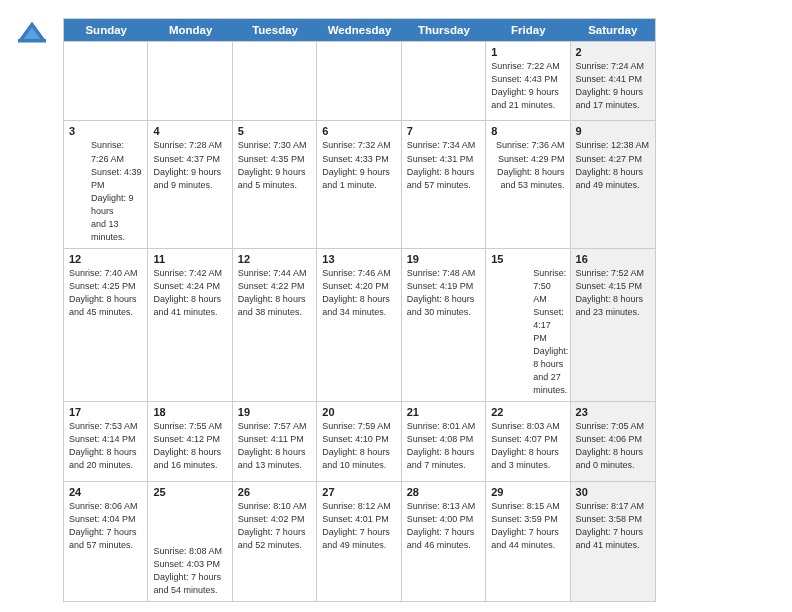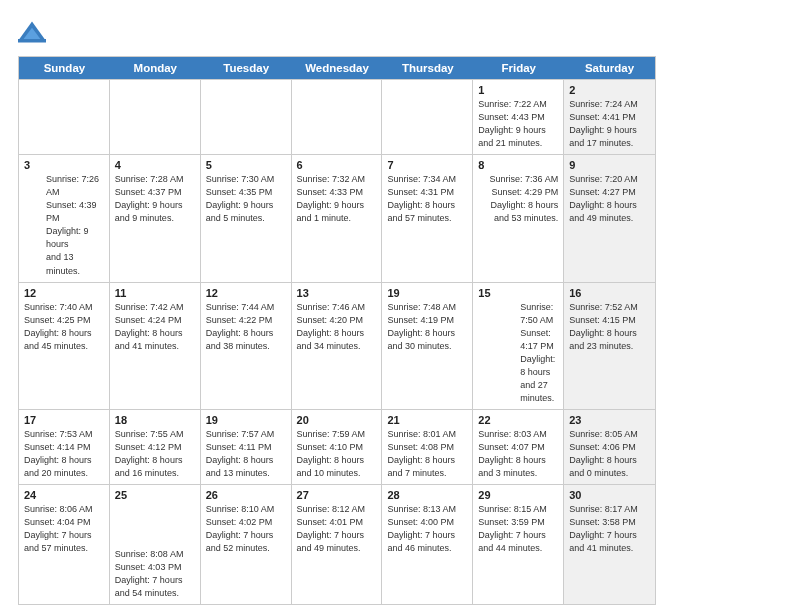--- a/index.html
+++ b/index.html
@@ -8,21 +8,22 @@
       background: #fff;
       width: 792px;
       height: 612px;
       overflow: hidden;
     }
     .page {
       width: 674px;
       height: 612px;
       padding: 18px 18px 10px 18px;
       display: flex;
-      flex-direction: column;
+      flex-direction: row;
+      gap: 13px;
     }
     .header {
       display: flex;
       justify-content: space-between;
       align-items: flex-start;
       margin-bottom: 10px;
     }
     .logo {
       display: flex;
       align-items: center;
@@ -211,21 +212,21 @@
           </div>
           <div class="cal-cell">
             <span class="day-number">8</span>
             <div class="day-info" style="white-space: pre-line; text-align: right;">Sunrise: 7:36 AM
 Sunset: 4:29 PM
 Daylight: 8 hours
 and 53 minutes.</div>
           </div>
           <div class="cal-cell shaded">
             <span class="day-number">9</span>
-            <div class="day-info" style="white-space: pre-line;">Sunrise: 7:20 AM
+            <div class="day-info" style="white-space: pre-line;">Sunrise: 12:38 AM
 Sunset: 4:27 PM
 Daylight: 8 hours
 and 49 minutes.</div>
           </div>
         </div>
         <div class="cal-row">
           <div class="cal-cell">
             <span class="day-number">12</span>
             <div class="day-info" style="white-space: pre-line;">Sunrise: 7:40 AM
 Sunset: 4:25 PM
@@ -313,21 +314,21 @@
           </div>
           <div class="cal-cell">
             <span class="day-number">22</span>
             <div class="day-info" style="white-space: pre-line;">Sunrise: 8:03 AM
 Sunset: 4:07 PM
 Daylight: 8 hours
 and 3 minutes.</div>
           </div>
           <div class="cal-cell shaded">
             <span class="day-number">23</span>
-            <div class="day-info" style="white-space: pre-line;">Sunrise: 8:05 AM
+            <div class="day-info" style="white-space: pre-line;">Sunrise: 7:05 AM
 Sunset: 4:06 PM
 Daylight: 8 hours
 and 0 minutes.</div>
           </div>
         </div>
         <div class="cal-row">
           <div class="cal-cell">
             <span class="day-number">24</span>
             <div class="day-info" style="white-space: pre-line;">Sunrise: 8:06 AM
 Sunset: 4:04 PM

